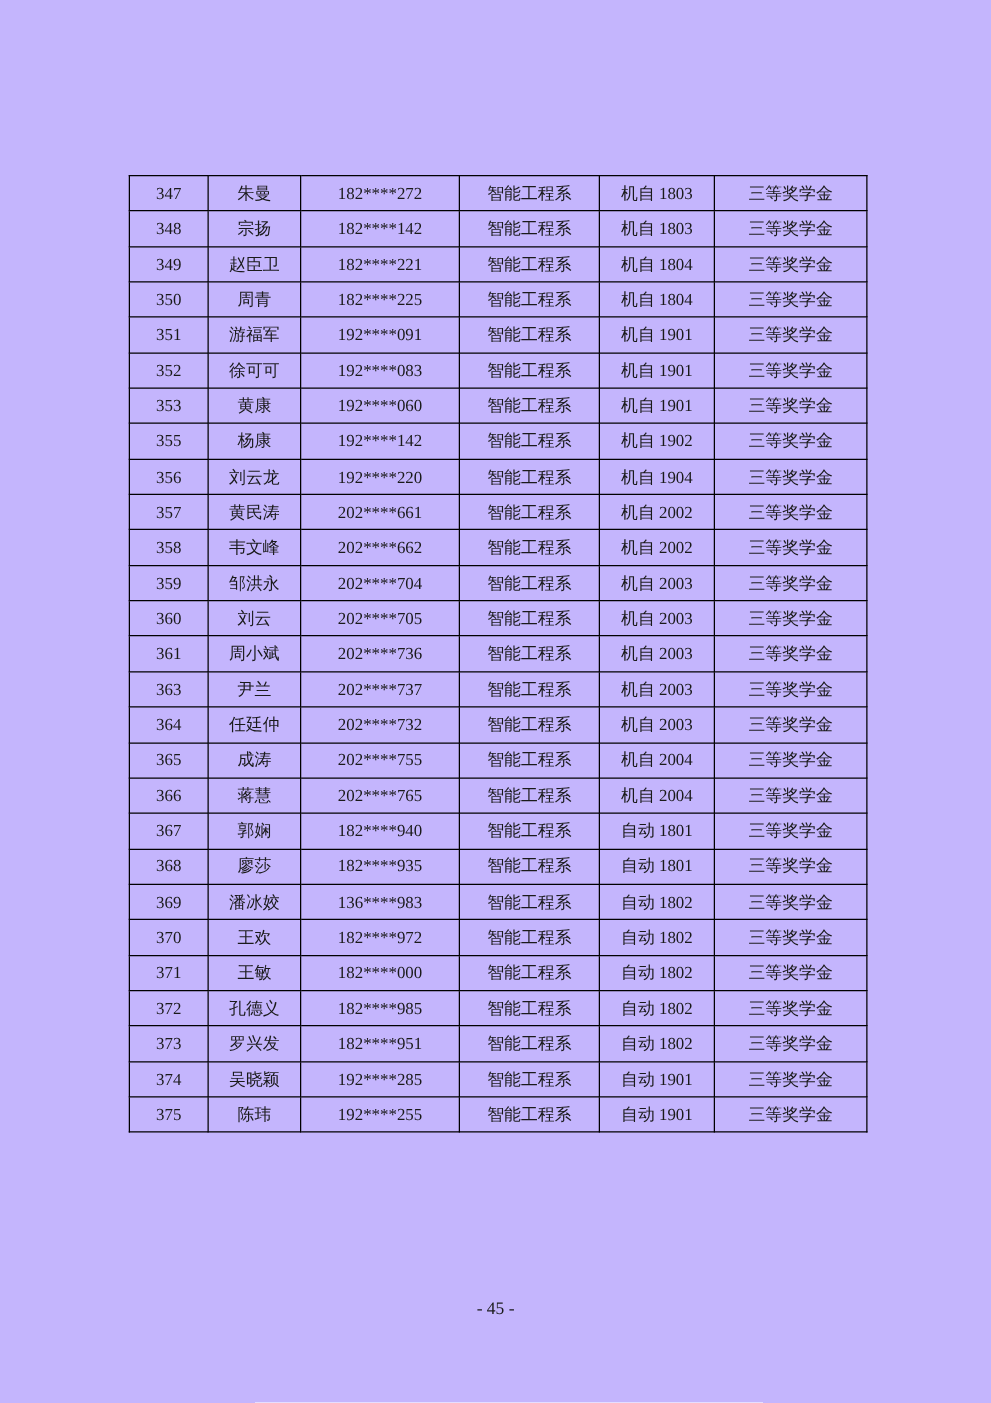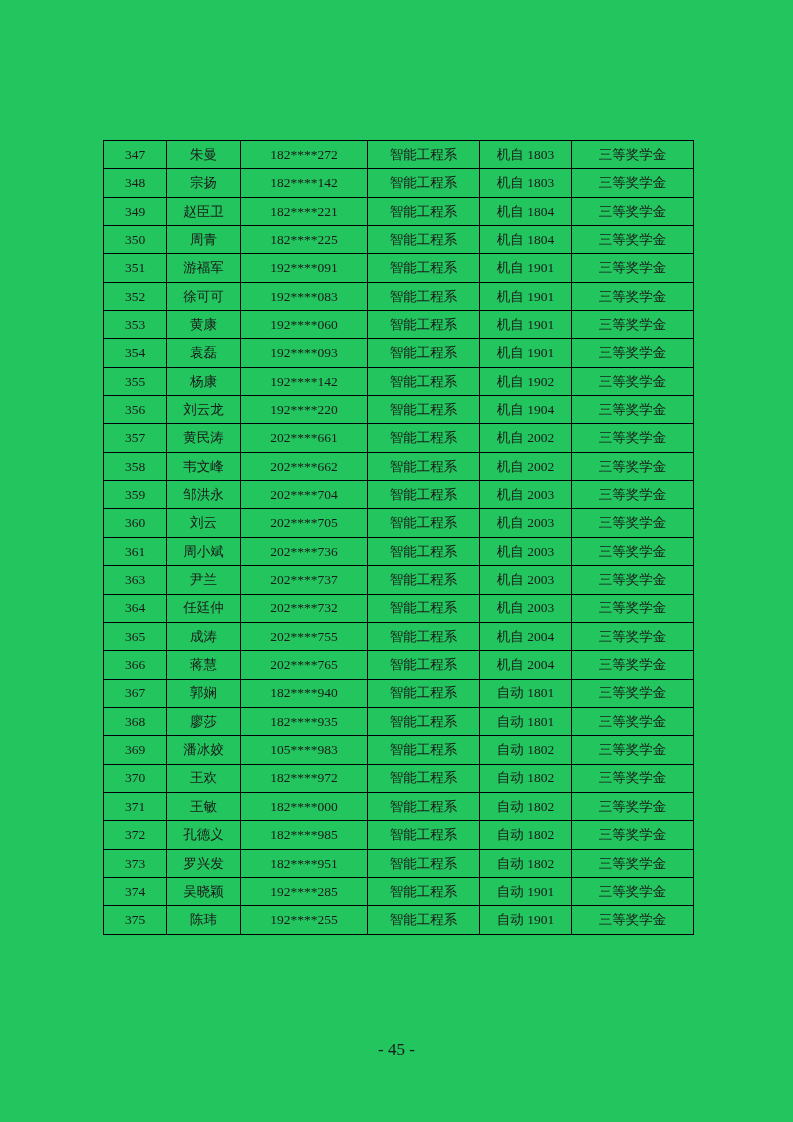--- a/index.html
+++ b/index.html
@@ -4,21 +4,21 @@
 <style>
   html, body {
     margin: 0;
     padding: 0;
     background: #ffffff;
   }
   .page {
     position: relative;
     width: 793px;
     height: 1122px;
-    background: #22c55e;
+    background: #c4b5fd;
     font-family: "Liberation Serif", "DejaVu Serif", serif;
     color: #1a1a1a;
     overflow: hidden;
   }
   table.award-table {
     position: absolute;
     left: 103px;
     top: 140px;
     width: 590px;
     border-collapse: collapse;
@@ -41,21 +41,21 @@
   .col-student-id { width: 127px; }
   .col-department { width: 112px; }
   .col-class      { width: 92px;  }
   .col-award      { width: 122px; }
   .page-footer {
     position: absolute;
     left: 0;
     right: 0;
     top: 1040px;
     text-align: center;
-    font-size: 17px;
+    font-size: 14px;
     color: #1a1a1a;
   }
 </style>
 </head>
 <body>
 
 <div class="page">
 
   <table class="award-table">
     <colgroup>
@@ -117,28 +117,20 @@
         </tr>
         <tr>
           <td>353</td>
           <td>黄康</td>
           <td>192****060</td>
           <td>智能工程系</td>
           <td>机自 1901</td>
           <td>三等奖学金</td>
         </tr>
         <tr>
-          <td>354</td>
-          <td>袁磊</td>
-          <td>192****093</td>
-          <td>智能工程系</td>
-          <td>机自 1901</td>
-          <td>三等奖学金</td>
-        </tr>
-        <tr>
           <td>355</td>
           <td>杨康</td>
           <td>192****142</td>
           <td>智能工程系</td>
           <td>机自 1902</td>
           <td>三等奖学金</td>
         </tr>
         <tr>
           <td>356</td>
           <td>刘云龙</td>
@@ -231,21 +223,21 @@
           <td>368</td>
           <td>廖莎</td>
           <td>182****935</td>
           <td>智能工程系</td>
           <td>自动 1801</td>
           <td>三等奖学金</td>
         </tr>
         <tr>
           <td>369</td>
           <td>潘冰姣</td>
-          <td>105****983</td>
+          <td>136****983</td>
           <td>智能工程系</td>
           <td>自动 1802</td>
           <td>三等奖学金</td>
         </tr>
         <tr>
           <td>370</td>
           <td>王欢</td>
           <td>182****972</td>
           <td>智能工程系</td>
           <td>自动 1802</td>

